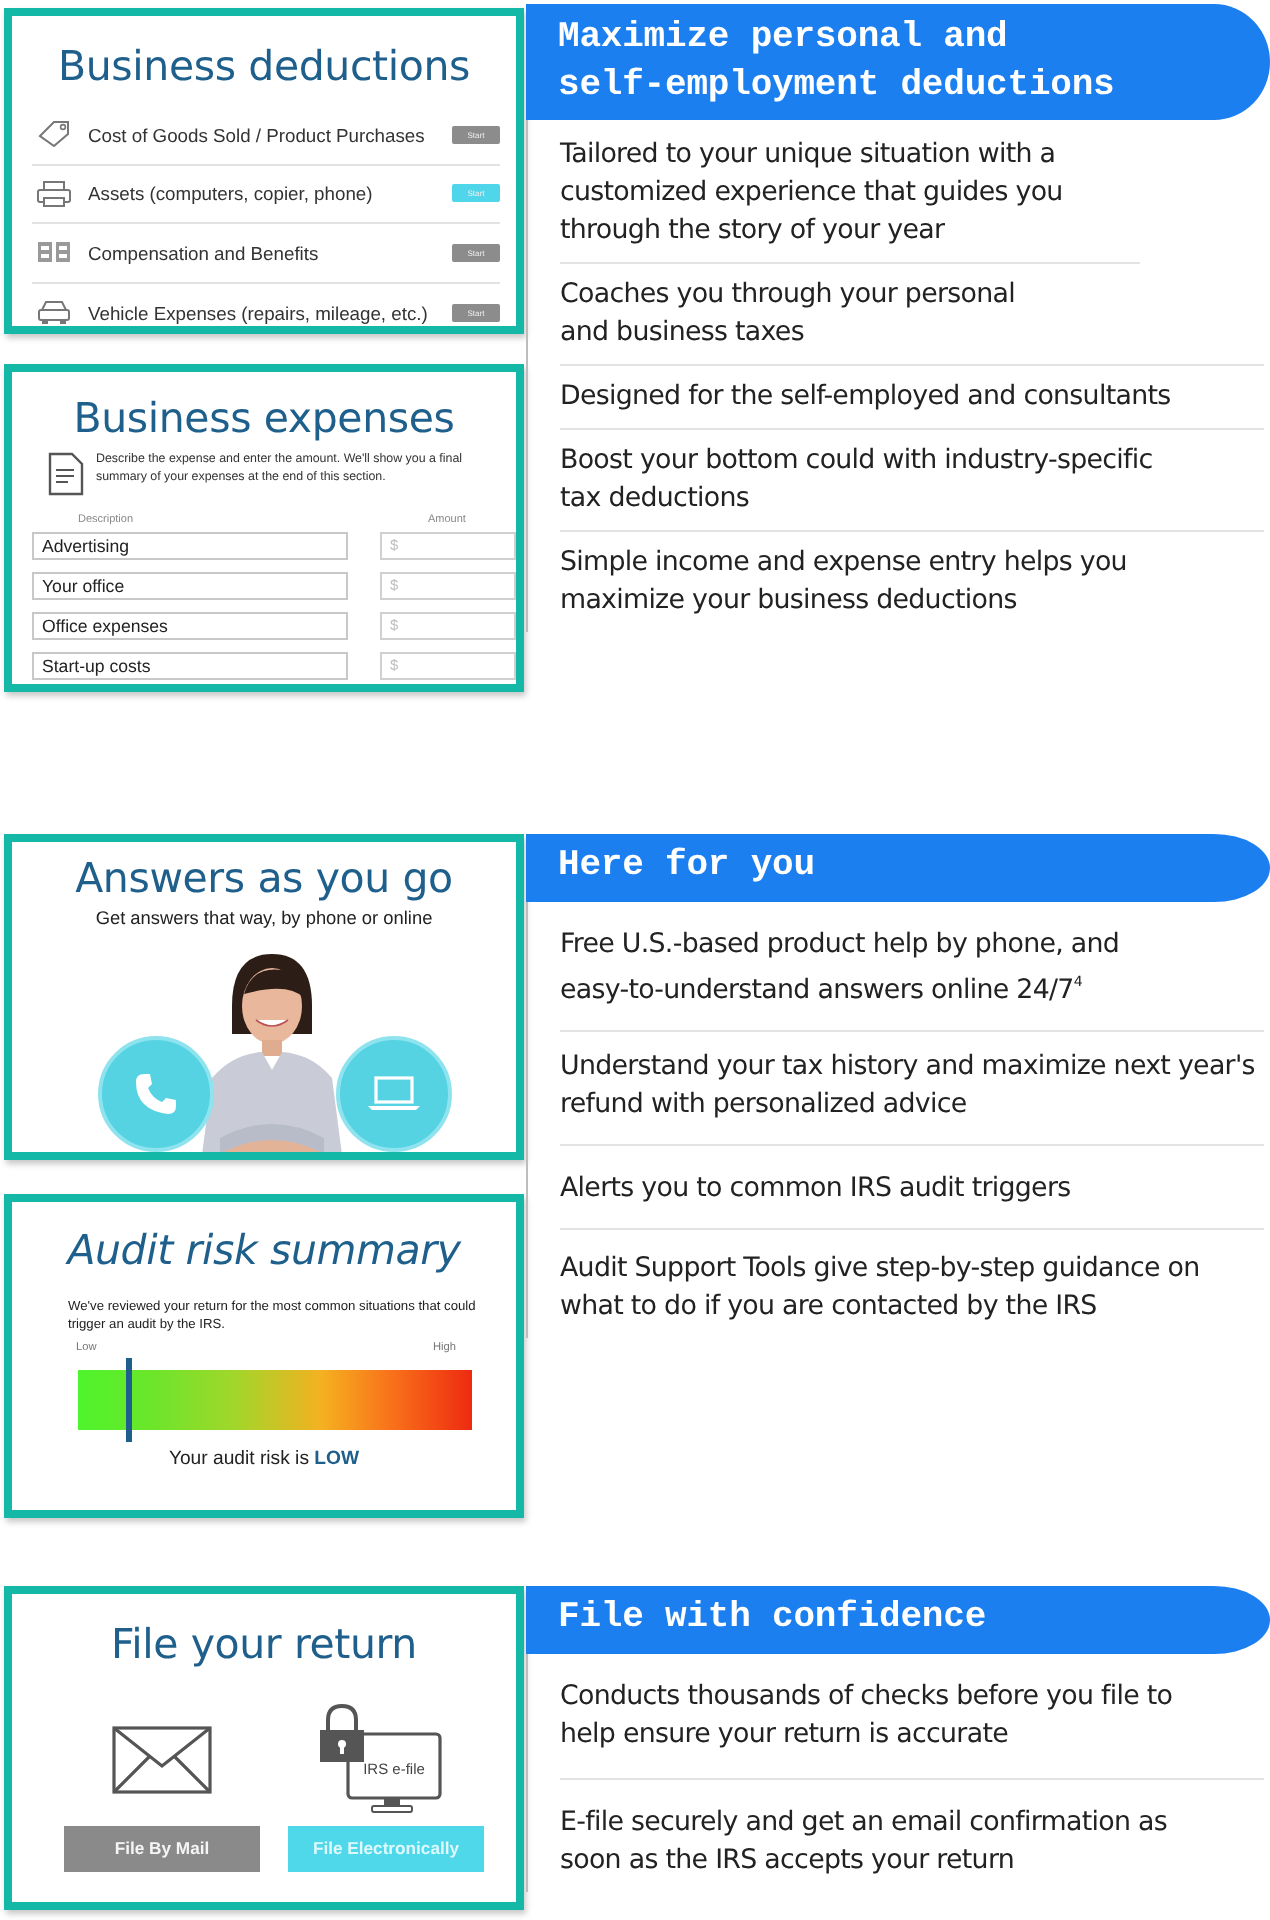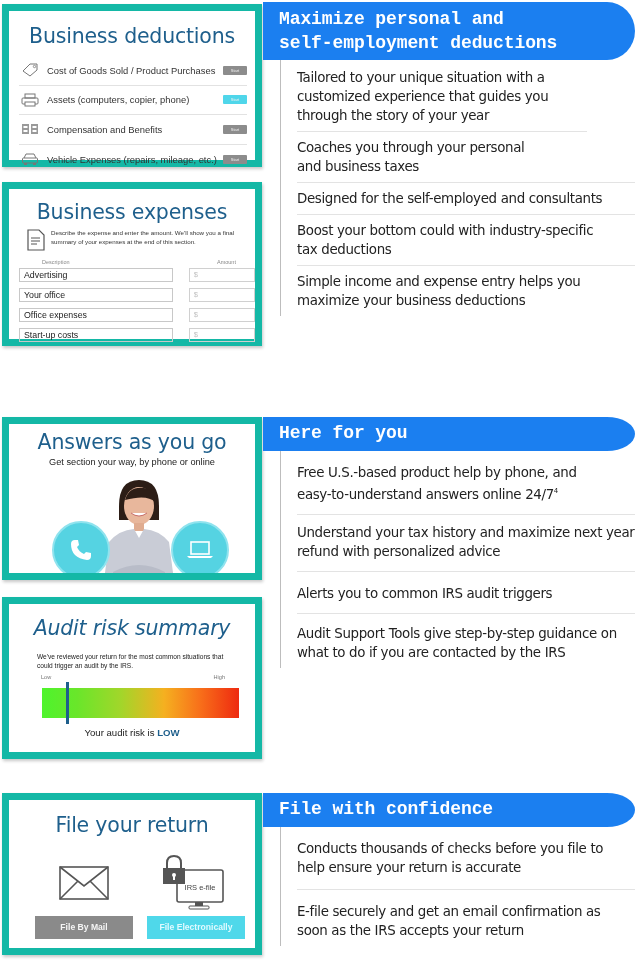--- a/index.html
+++ b/index.html
@@ -1,21 +1,21 @@
 <!DOCTYPE html>
 <html><head>
 <meta charset="utf-8">
 <style>
   * { box-sizing: border-box; margin: 0; padding: 0; }
   html, body { width: 635px; height: 960px; background: #ffffff; overflow: hidden; }
   body { position: relative; font-family: "Liberation Sans", sans-serif; color: #2b2b2b; }
 
   .card {
     position: absolute; left: 2px; width: 260px;
-    background: #fff; border: 7px solid #14b8a6;
+    background: #fff; border: 4px solid #14b8a6;
     box-shadow: 1px 2px 3px rgba(0,0,0,0.22);
   }
   .card-title {
     text-align: center; color: #1e5f8c; font-weight: normal;
     font-family: "DejaVu Sans", sans-serif; letter-spacing: -0.2px;
   }
 
   
   #card-deductions { top: 4px; height: 163px; }
   #card-deductions .card-title { font-size: 20.5px; margin-top: 13px; }
@@ -73,21 +73,21 @@
   .feature { position: absolute; left: 263px; width: 372px; }
   .banner {
     position: relative; height: 58px; background: #1b7ff0;
     border-radius: 0 28px 28px 0 / 0 50% 50% 0;
     color: #fff; font-family: Liberation Mono, monospace; font-weight: bold;
     padding-left: 16px;
   }
   .banner.short { height: 34px; }
   .banner-text { font-size: 18px; line-height: 24px; padding-top: 5px; letter-spacing: -0.1px; }
   .banner.short .banner-text { padding-top: 4px; font-size: 18px; }
-  .feat-list { border-left: 1px solid #bdbdbd; margin-left: 17px; }
+  .feat-list { border-left: 1px solid #bdbdbd; margin-left: 0; }
   .feat-item { margin-left: 16px; width: 352px; border-bottom: 1px solid #e3e3e3; font-size: 13.4px; line-height: 19px; color: #222; padding: 6px 0 6px 0; font-family: "DejaVu Sans", sans-serif; letter-spacing: -0.35px; }
   .feat-item:last-child { border-bottom: none; }
   sup { font-size: 7px; vertical-align: 6px; }
 </style>
 </head>
 <body>
 
 <div class="card" id="card-deductions">
   <div class="card-title">Business deductions</div>
   <div class="ded-list">
@@ -171,21 +171,21 @@
     <div class="exp-amt">$</div>
   </div>
   <div class="exp-row">
     <div class="exp-field">Start-up costs</div>
     <div class="exp-amt">$</div>
   </div>
 </div>
 
 <div class="card" id="card-answers">
   <div class="card-title">Answers as you go</div>
-  <div class="answers-sub">Get section your way, by phone or online</div>
+  <div class="answers-sub">Get answers that way, by phone or online</div>
   <svg class="person" viewBox="0 0 100 112">
     <path d="M30 30 Q30 4 50 4 Q70 4 70 30 L70 44 L30 44 Z" fill="#2c1d16"></path>
     <ellipse cx="50" cy="30" rx="15" ry="19" fill="#e8b79c"></ellipse>
     <path d="M36 24 Q40 10 55 12 Q66 14 66 26 Q58 18 36 24 Z" fill="#2c1d16"></path>
     <path d="M42 37 Q50 43 58 37" fill="#fff" stroke="#b55" stroke-width="0.8"></path>
     <rect x="45" y="47" width="10" height="8" fill="#e0ac90"></rect>
     <path d="M14 112 L20 66 Q30 54 45 53 L50 62 L55 53 Q70 54 80 66 L86 112 Z" fill="#c9ccd6"></path>
     <path d="M24 100 Q50 86 76 100 L76 112 L24 112 Z" fill="#e3b397"></path>
     <path d="M24 96 Q50 82 76 96 L76 104 Q50 90 24 104 Z" fill="#b8bcc8"></path>
   </svg>

